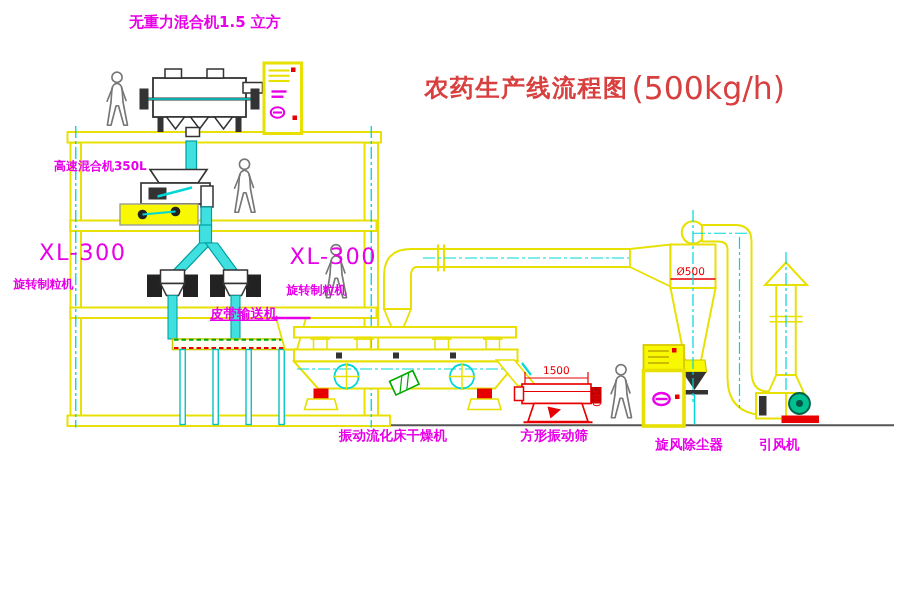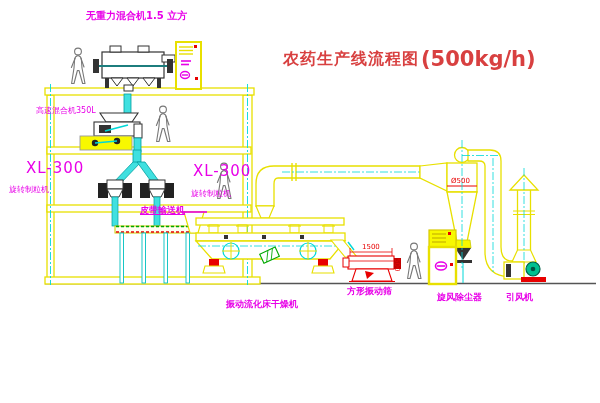--- a/index.html
+++ b/index.html
@@ -3,26 +3,26 @@
 <meta charset="utf-8">
 <style>
   html,body{margin:0;padding:0;background:#fff;}
   #canvas{
     position:relative;width:600px;height:403px;background:#ffffff;overflow:hidden;
     font-family:"DejaVu Sans",sans-serif;
   }
   svg{position:absolute;left:0;top:0;}
   .lbl{position:absolute;color:#e800e8;white-space:nowrap;line-height:1;}
   .lbl-s{font-size:9px;font-weight:bold;letter-spacing:0px;}
-  .lbl-xs{font-size:8px;font-weight:normal;}
+  .lbl-xs{font-size:8px;font-weight:bold;}
   .lbl-model{font-size:15px;font-weight:normal;letter-spacing:1px;margin-left:16px;}
   .lbl-dim{color:#e80000;font-size:7px;font-weight:normal;}
   .title-wrap{position:absolute;left:283px;top:47px;display:flex;align-items:center;color:#d84040;}
   .title-cn{font-size:16px;font-weight:bold;letter-spacing:1px;}
-  .title-cap{font-size:21px;font-weight:bold;margin-left:2px;letter-spacing:0px;}
+  .title-cap{font-size:21px;font-weight:normal;margin-left:2px;letter-spacing:0px;}
   .rot90{transform:rotate(90deg);transform-origin:left top;}
 </style>
 </head>
 <body>
 
 <div id="canvas">
 
 <svg width="600" height="403" viewBox="0 0 600 403">
   <defs>
     <g id="person">
@@ -269,21 +269,21 @@
 <div class="lbl lbl-xs" style="left:36px;top:107px;">高速混合机350L</div>
 
 <div class="lbl lbl-model" style="left:10px;top:161px;">XL-300</div>
 <div class="lbl lbl-xs" style="left:9px;top:186px;">旋转制粒机</div>
 
 <div class="lbl lbl-model" style="left:177px;top:164px;">XL-300</div>
 <div class="lbl lbl-xs" style="left:191px;top:190px;">旋转制粒机</div>
 
 <div class="lbl lbl-s" style="left:140px;top:206px;text-decoration:underline;">皮带输送机</div>
 
-<div class="lbl lbl-s" style="left:226px;top:300px;text-align:right;">振动流化床干燥机</div>
+<div class="lbl lbl-s" style="left:226px;top:287px;text-align:right;">振动流化床干燥机</div>
 
 <div class="lbl lbl-s" style="left:347px;top:287px;text-align:center;">方形振动筛</div>
 
 <div class="lbl lbl-s" style="left:437px;top:293px;">旋风除尘器</div>
 <div class="lbl lbl-s" style="left:506px;top:293px;">引风机</div>
 
 <div class="lbl lbl-dim" style="left:362px;top:244px;">1500</div>
 <div class="lbl lbl-dim rot90" style="left:400px;top:258px;">500</div>
 <div class="lbl lbl-dim" style="left:451px;top:178px;">Ø500</div>
 

